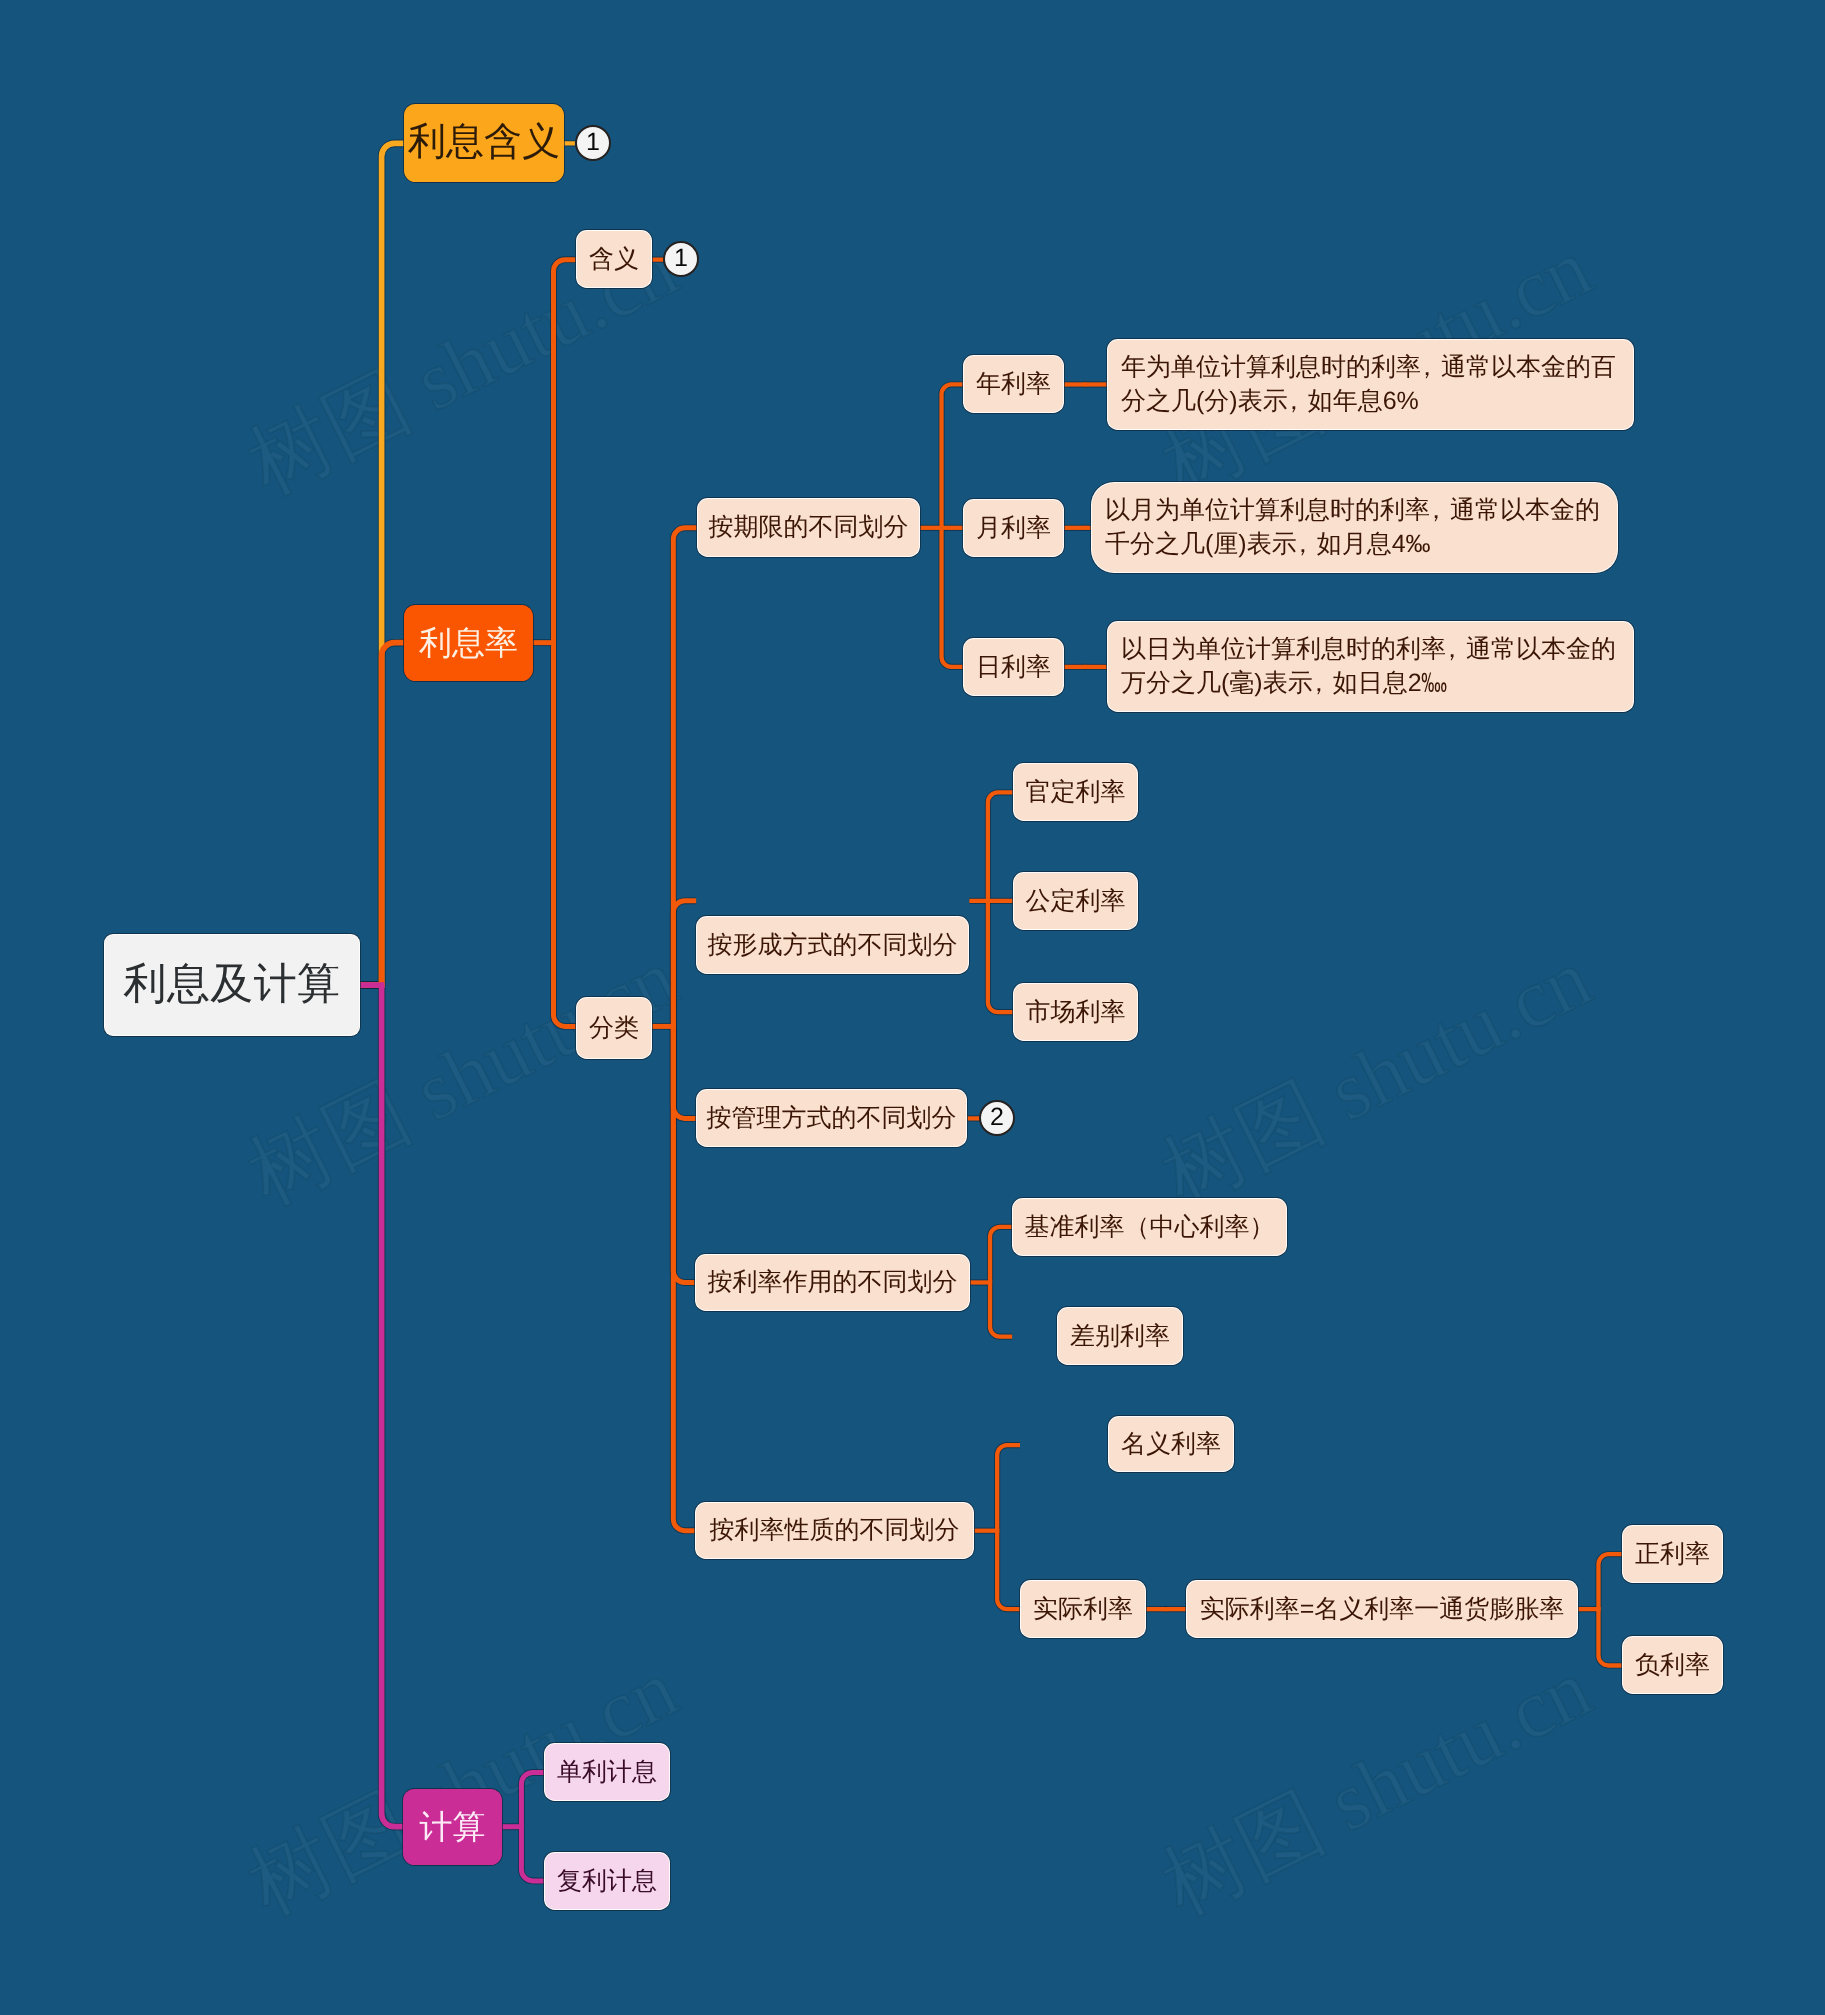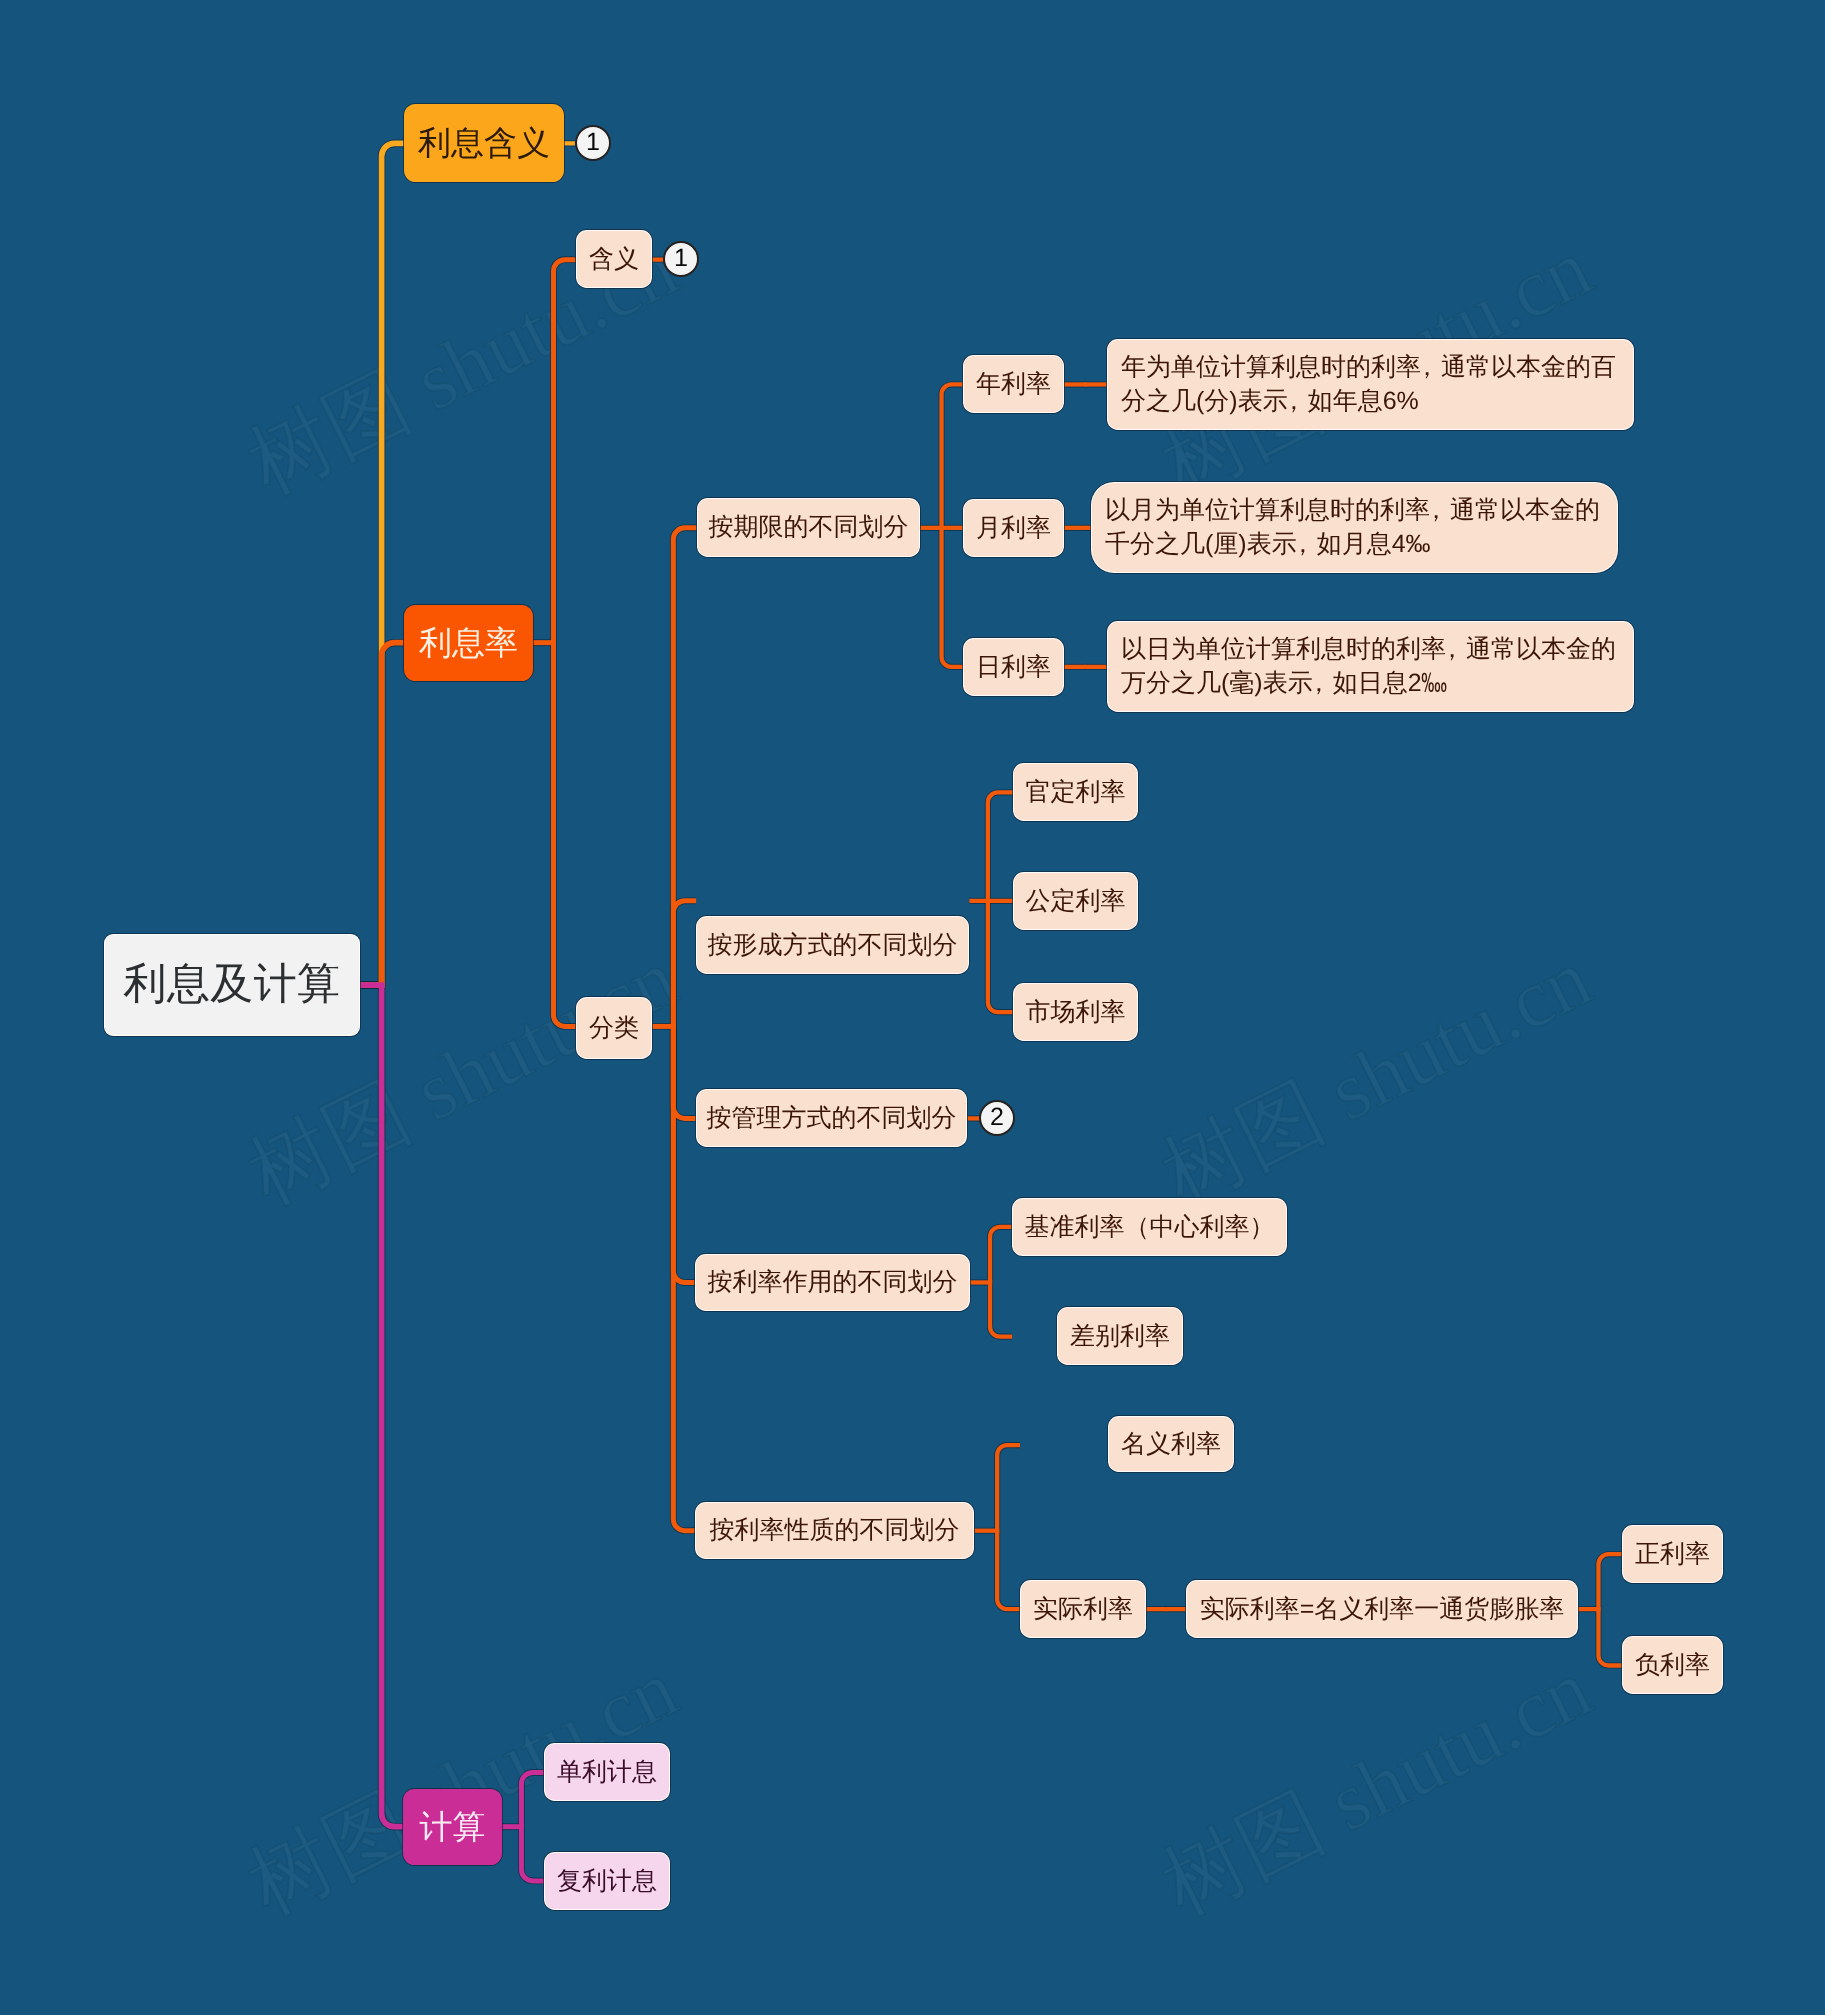--- a/index.html
+++ b/index.html
@@ -21,21 +21,21 @@
     border-radius:10.7px;white-space:pre;line-height:1.3;
     text-align:center;
     border:0 solid transparent;
     box-shadow:0 0 0 0.9px rgba(16,36,56,0.70);
   }
   .node-root{
     background:#F2F2F2;color:#2B2F31;font-size:43px;border-radius:9px;
     letter-spacing:0.4px;
     border:1.4px solid rgba(253,253,251,0.97);
   }
-  .node-l1-a{background:#FBA61B;color:#2C1B09;font-size:33px;border-radius:11.4px;}
+  .node-l1-a{background:#FBA61B;color:#2C1B09;font-size:38px;border-radius:11.4px;}
   .node-l1-b{background:#FA5500;color:#FDEFE2;font-size:33px;border-radius:11.4px;}
   .node-l1-c{background:#CA2D95;color:#FCEBF6;font-size:33px;border-radius:11.4px;}
   .node-leaf{
     background:#FAE0CE;color:#3B1606;font-size:25px;
     border:1.4px solid rgba(253,253,251,0.97);
   }
   .node-leaf-pink{
     background:#F5D6EC;color:#3A0C29;font-size:25px;
     border:1.4px solid rgba(253,253,251,0.97);
   }

